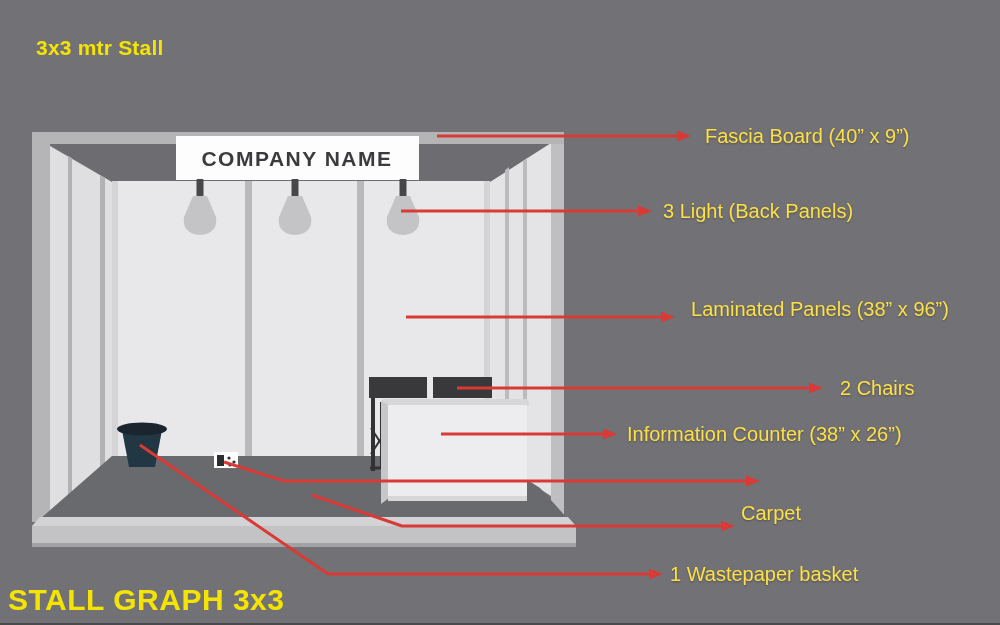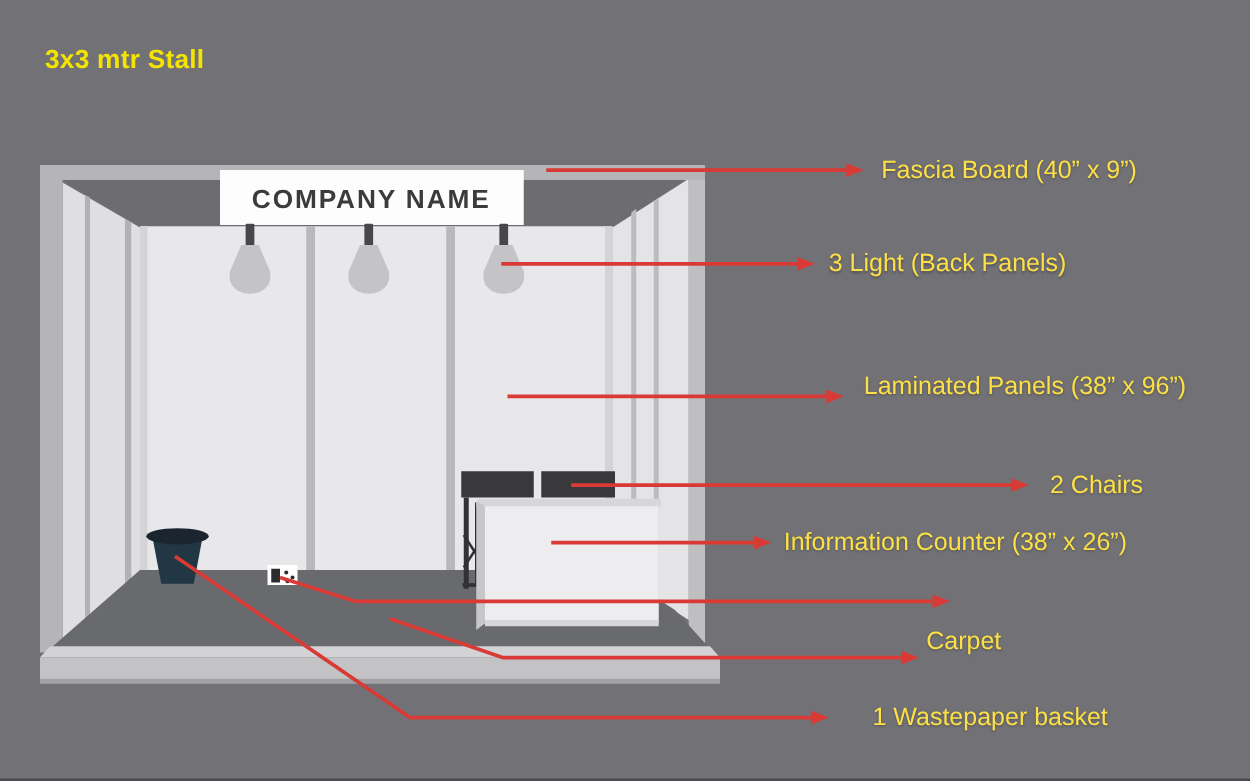--- a/index.html
+++ b/index.html
@@ -159,16 +159,17 @@
   </svg>
 
   <div class="callout" style="left:705px;top:122px;">Fascia Board (40” x 9”)</div>
   <div class="callout" style="left:663px;top:197px;">3 Light (Back Panels)</div>
   <div class="callout centered" style="left:655px;top:294px;width:330px;">
     <div>Laminated Panels (38” x 96”)</div>
   </div>
   <div class="callout" style="left:840px;top:374px;">2 Chairs</div>
   <div class="callout" style="left:627px;top:420px;">Information Counter (38” x 26”)</div>
   <div class="callout" style="left:741px;top:486px;margin-top:13px;">Carpet</div>
-  <div class="callout" style="left:670px;top:560px;margin-left:28px;">1 Wastepaper basket</div>
+  <div class="callout" style="left:670px;top:560px;">1 Wastepaper basket</div>
 
+  <div class="footer-title yellow">STALL GRAPH 3x3</div>
 
 </div>
 
 </body></html>

